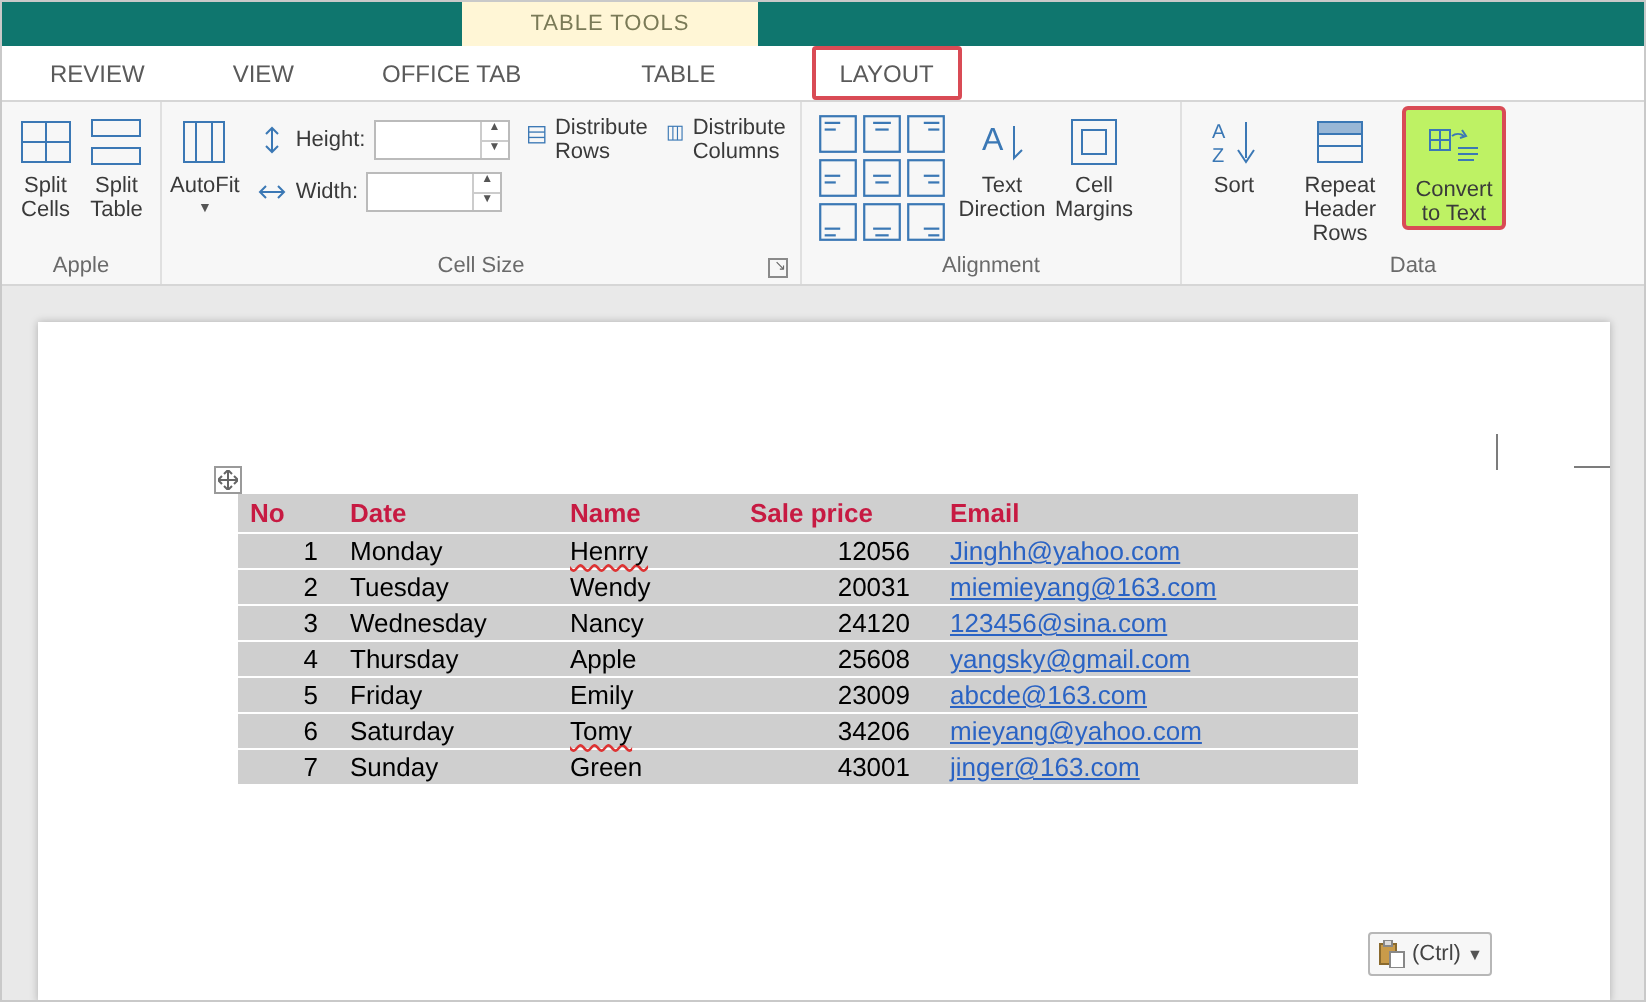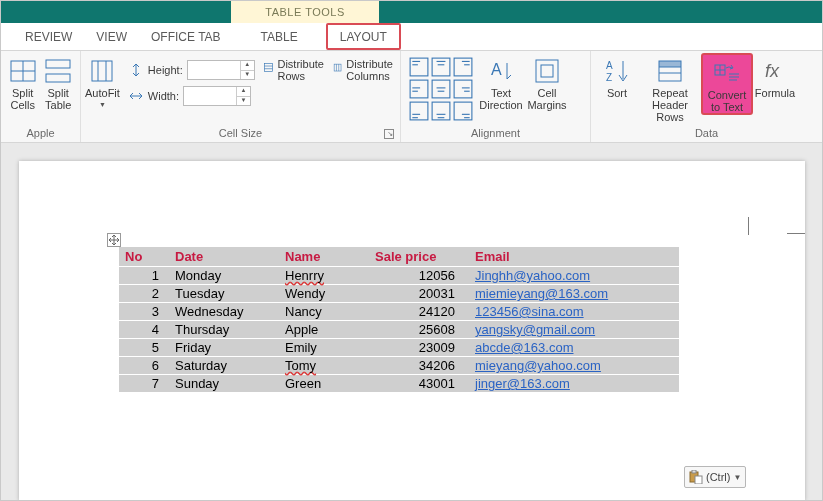--- a/index.html
+++ b/index.html
@@ -3,36 +3,36 @@
 <meta charset="utf-8">
 <style>
   * { box-sizing: border-box; margin: 0; padding: 0; font-family: "Segoe UI", Tahoma, sans-serif; }
   body { width: 823px; height: 501px; background: #fff; overflow: hidden; border: 1px solid #c9c9c9; }
 
   
   .context-strip { height: 22px; background: #0f766e; position: relative; }
   .context-strip .tt { position: absolute; left: 230px; top: 0; width: 148px; height: 22px; background: #fff6d6; text-align: center; font-size: 11px; color: #7a7a57; line-height: 22px; letter-spacing: .5px; }
 
   
-  .tabs { height: 28px; display: flex; align-items: stretch; border-bottom: 1px solid #d6d6d6; background: #fff; padding-left: 12px; }
+  .tabs { height: 28px; display: flex; align-items: stretch; border-bottom: 1px solid #d6d6d6; background: #fff; padding-left: 12px; gap: 20px; }
   .tab { padding: 0 12px; font-size: 12px; color: #5a5a5a; line-height: 28px; cursor: default; }
   .tab.tool { color: #5a5a5a; }
   .tab.layout { border: 2px solid #d94b55; border-radius: 2px; margin-left: 16px; margin-right: 2px; line-height: 24px; }
 
   
   .ribbon { display: flex; align-items: stretch; background: #f7f7f7; border-bottom: 1px solid #d6d6d6; height: 92px; }
   .group { display: flex; flex-direction: column; border-right: 1px solid #e0e0e0; padding: 2px 4px 0 4px; }
   .group .controls { flex: 1; display: flex; align-items: flex-start; }
   .group .label { text-align: center; font-size: 11px; color: #6a6a6a; padding: 2px 0 3px 0; position: relative; }
   .group .label .dlg { position: absolute; right: 2px; bottom: 3px; width: 10px; height: 10px; border: 1px solid #8a8a8a; font-size: 7px; line-height: 8px; color: #6a6a6a; text-align: right; }
 
   .big-btn { display: flex; flex-direction: column; align-items: center; width: 44px; padding-top: 4px; gap: 2px; cursor: default; }
   .big-btn .icon { width: 28px; height: 28px; }
   .big-btn .lbl { font-size: 11px; color: #3a3a3a; text-align: center; line-height: 12px; white-space: pre-line; }
-  .big-btn.highlight { border: 2px solid #d94b55; border-radius: 3px; background: #ec4899; width: 52px; }
+  .big-btn.highlight { border: 2px solid #d94b55; border-radius: 3px; background: #bef264; width: 52px; }
 
   .mini-row { display: flex; align-items: center; gap: 4px; height: 22px; font-size: 11px; color: #3a3a3a; }
   .mini-row .micon { width: 16px; height: 16px; }
   .spin { width: 68px; height: 20px; border: 1px solid #bbb; background: #fff; display: flex; }
   .spin input { border: none; width: 52px; font-size: 11px; padding: 0 2px; outline: none; }
   .spin .ar { width: 14px; display: flex; flex-direction: column; }
   .spin .ar span { flex: 1; font-size: 6px; text-align: center; color: #555; border-left: 1px solid #ccc; }
   .spin .ar span:first-child { border-bottom: 1px solid #ccc; }
 
   .idot { fill: #3b78b5; }
@@ -267,26 +267,20 @@
               <line x1="7" y1="6" x2="7" y2="16" class="istroke"></line>
               <path d="M13 9 a5 5 0 0 1 6 0" class="istroke"></path>
               <polyline points="18,6 20,9 17,10" class="istroke"></polyline>
               <line x1="16" y1="15" x2="26" y2="15" class="istroke"></line>
               <line x1="16" y1="18" x2="26" y2="18" class="istroke"></line>
               <line x1="16" y1="21" x2="24" y2="21" class="istroke"></line>
             </svg></span>
         <span class="lbl">Convert
 to Text</span>
       </div>
-      <div class="big-btn">
-        <span class="icon"><svg viewBox="0 0 28 28">
-              <text x="4" y="20" font-size="18" font-style="italic" fill="#6a6a6a">fx</text>
-            </svg></span>
-        <span class="lbl">Formula</span>
-      </div>
     </div>
     <div class="label">Data</div>
   </div>
 </div>
 
 <div class="doc-area">
   <div class="page">
     <div class="side-marks">
       <div class="h" style="right:0;top:72px"></div>
       <div class="v" style="right:56px;top:56px"></div>

